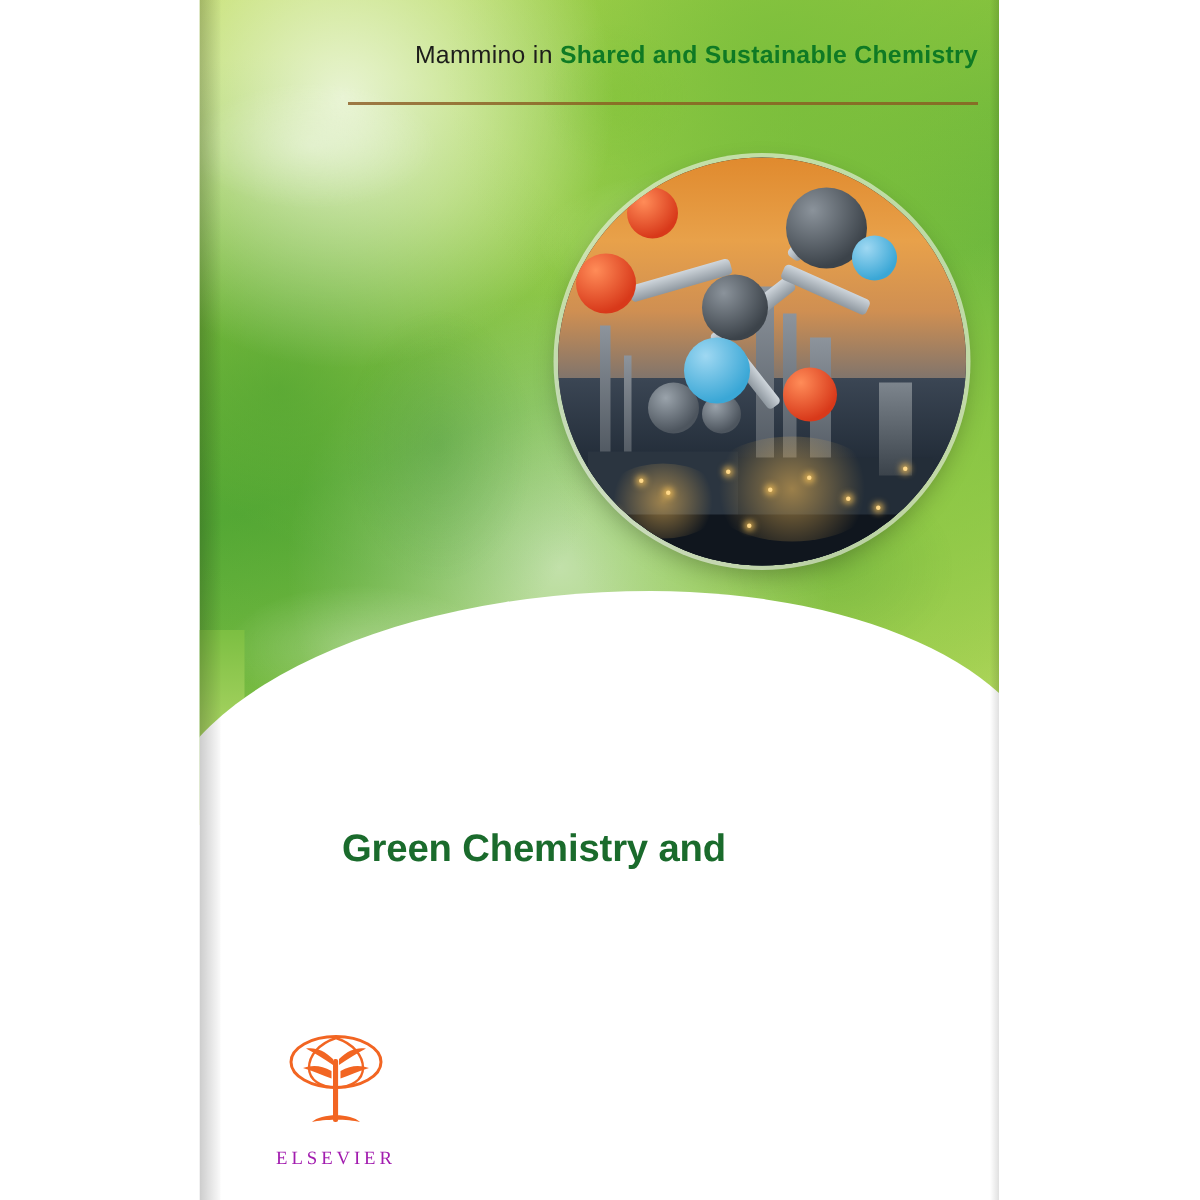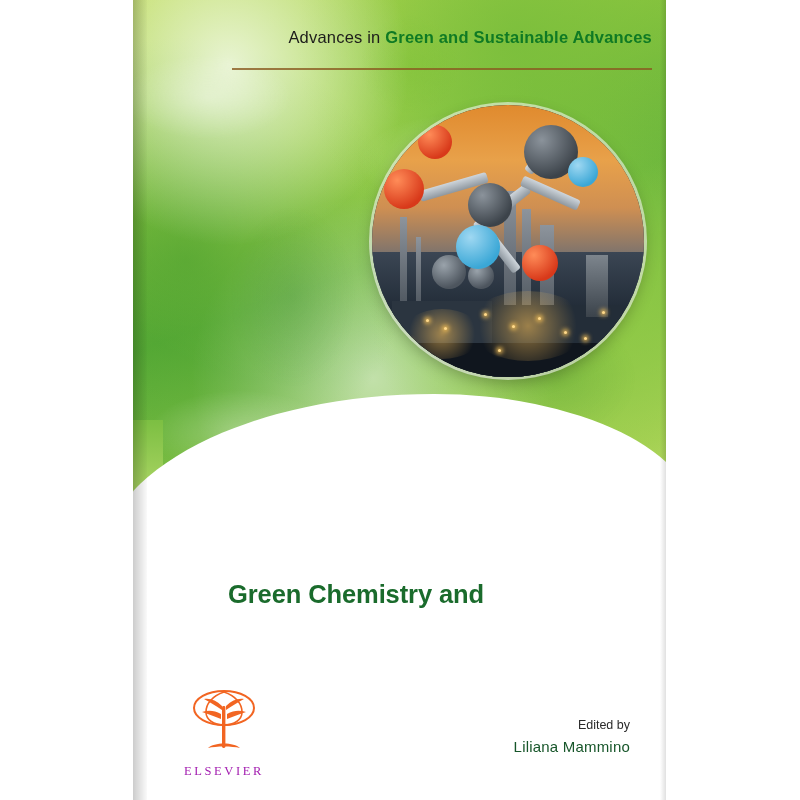--- a/index.html
+++ b/index.html
@@ -210,21 +210,20 @@
     top: 550px;
     width: 420px;
     z-index: 30;
   }
   .title-line {
     font-size: 25.5px;
     font-weight: bold;
     color: #1a6b2c;
     line-height: 1.32;
     letter-spacing: -0.1px;
-    margin-top: 28px;
   }
   .subtitle {
     margin-top: 12px;
     font-size: 15.5px;
     color: #1a6b2c;
     letter-spacing: .1px;
   }
 
   .editor-block {
     position: absolute;
@@ -271,21 +270,21 @@
   <div class="book">
 
     <div class="green-field">
       <div class="green-texture"></div>
     </div>
     <div class="green-tail"></div>
     <div class="white-curve"></div>
 
     <div class="series-band">
       <div class="series-text">
-        <span class="light">Advances in </span><span class="bold">Green and Sustainable Advances</span>
+        <span class="light">Mammino in </span><span class="bold">Shared and Sustainable Chemistry</span>
       </div>
     </div>
     <div class="series-rule"></div>
 
     <div class="circle-photo">
       <div class="photo-sky"></div>
       <div class="photo-ground"></div>
 
       <div class="stack" style="left:28px; top:112px; width:7px; height:96px;"></div>
       <div class="stack" style="left:44px; top:132px; width:5px; height:76px;"></div>
@@ -325,24 +324,20 @@
       <div class="atom grey" style="left:152px; top:20px; width:54px; height:54px;"></div>
       <div class="atom blue" style="left:84px; top:120px; width:44px; height:44px;"></div>
       <div class="atom blue" style="left:196px; top:52px; width:30px; height:30px;"></div>
       <div class="atom red" style="left:150px; top:140px; width:36px; height:36px;"></div>
     </div>
 
     <div class="title-block">
       <div class="title-line">Green Chemistry and</div>
     </div>
 
-    <div class="editor-block">
-      <div class="edited-by">Edited by</div>
-      <div class="editor-name">Liliana Mammino</div>
-    </div>
 
     <div class="logo">
       <svg width="112" height="72" viewBox="0 0 112 72">
         <g fill="#f26522">
           <ellipse cx="56" cy="22" rx="30" ry="17" fill="none" stroke="#f26522" stroke-width="2"></ellipse>
           <path d="M56 6 C44 10 38 18 38 26 C38 34 46 39 56 39 C66 39 74 34 74 26 C74 18 68 10 56 6 Z" fill="none" stroke="#f26522" stroke-width="1.6"></path>
           <path d="M54 20 C48 14 42 12 36 13 C42 16 48 20 54 24 Z"></path>
           <path d="M58 20 C64 14 70 12 76 13 C70 16 64 20 58 24 Z"></path>
           <path d="M53 28 C46 24 40 24 34 26 C41 28 47 31 53 33 Z"></path>
           <path d="M59 28 C66 24 72 24 78 26 C71 28 65 31 59 33 Z"></path>

